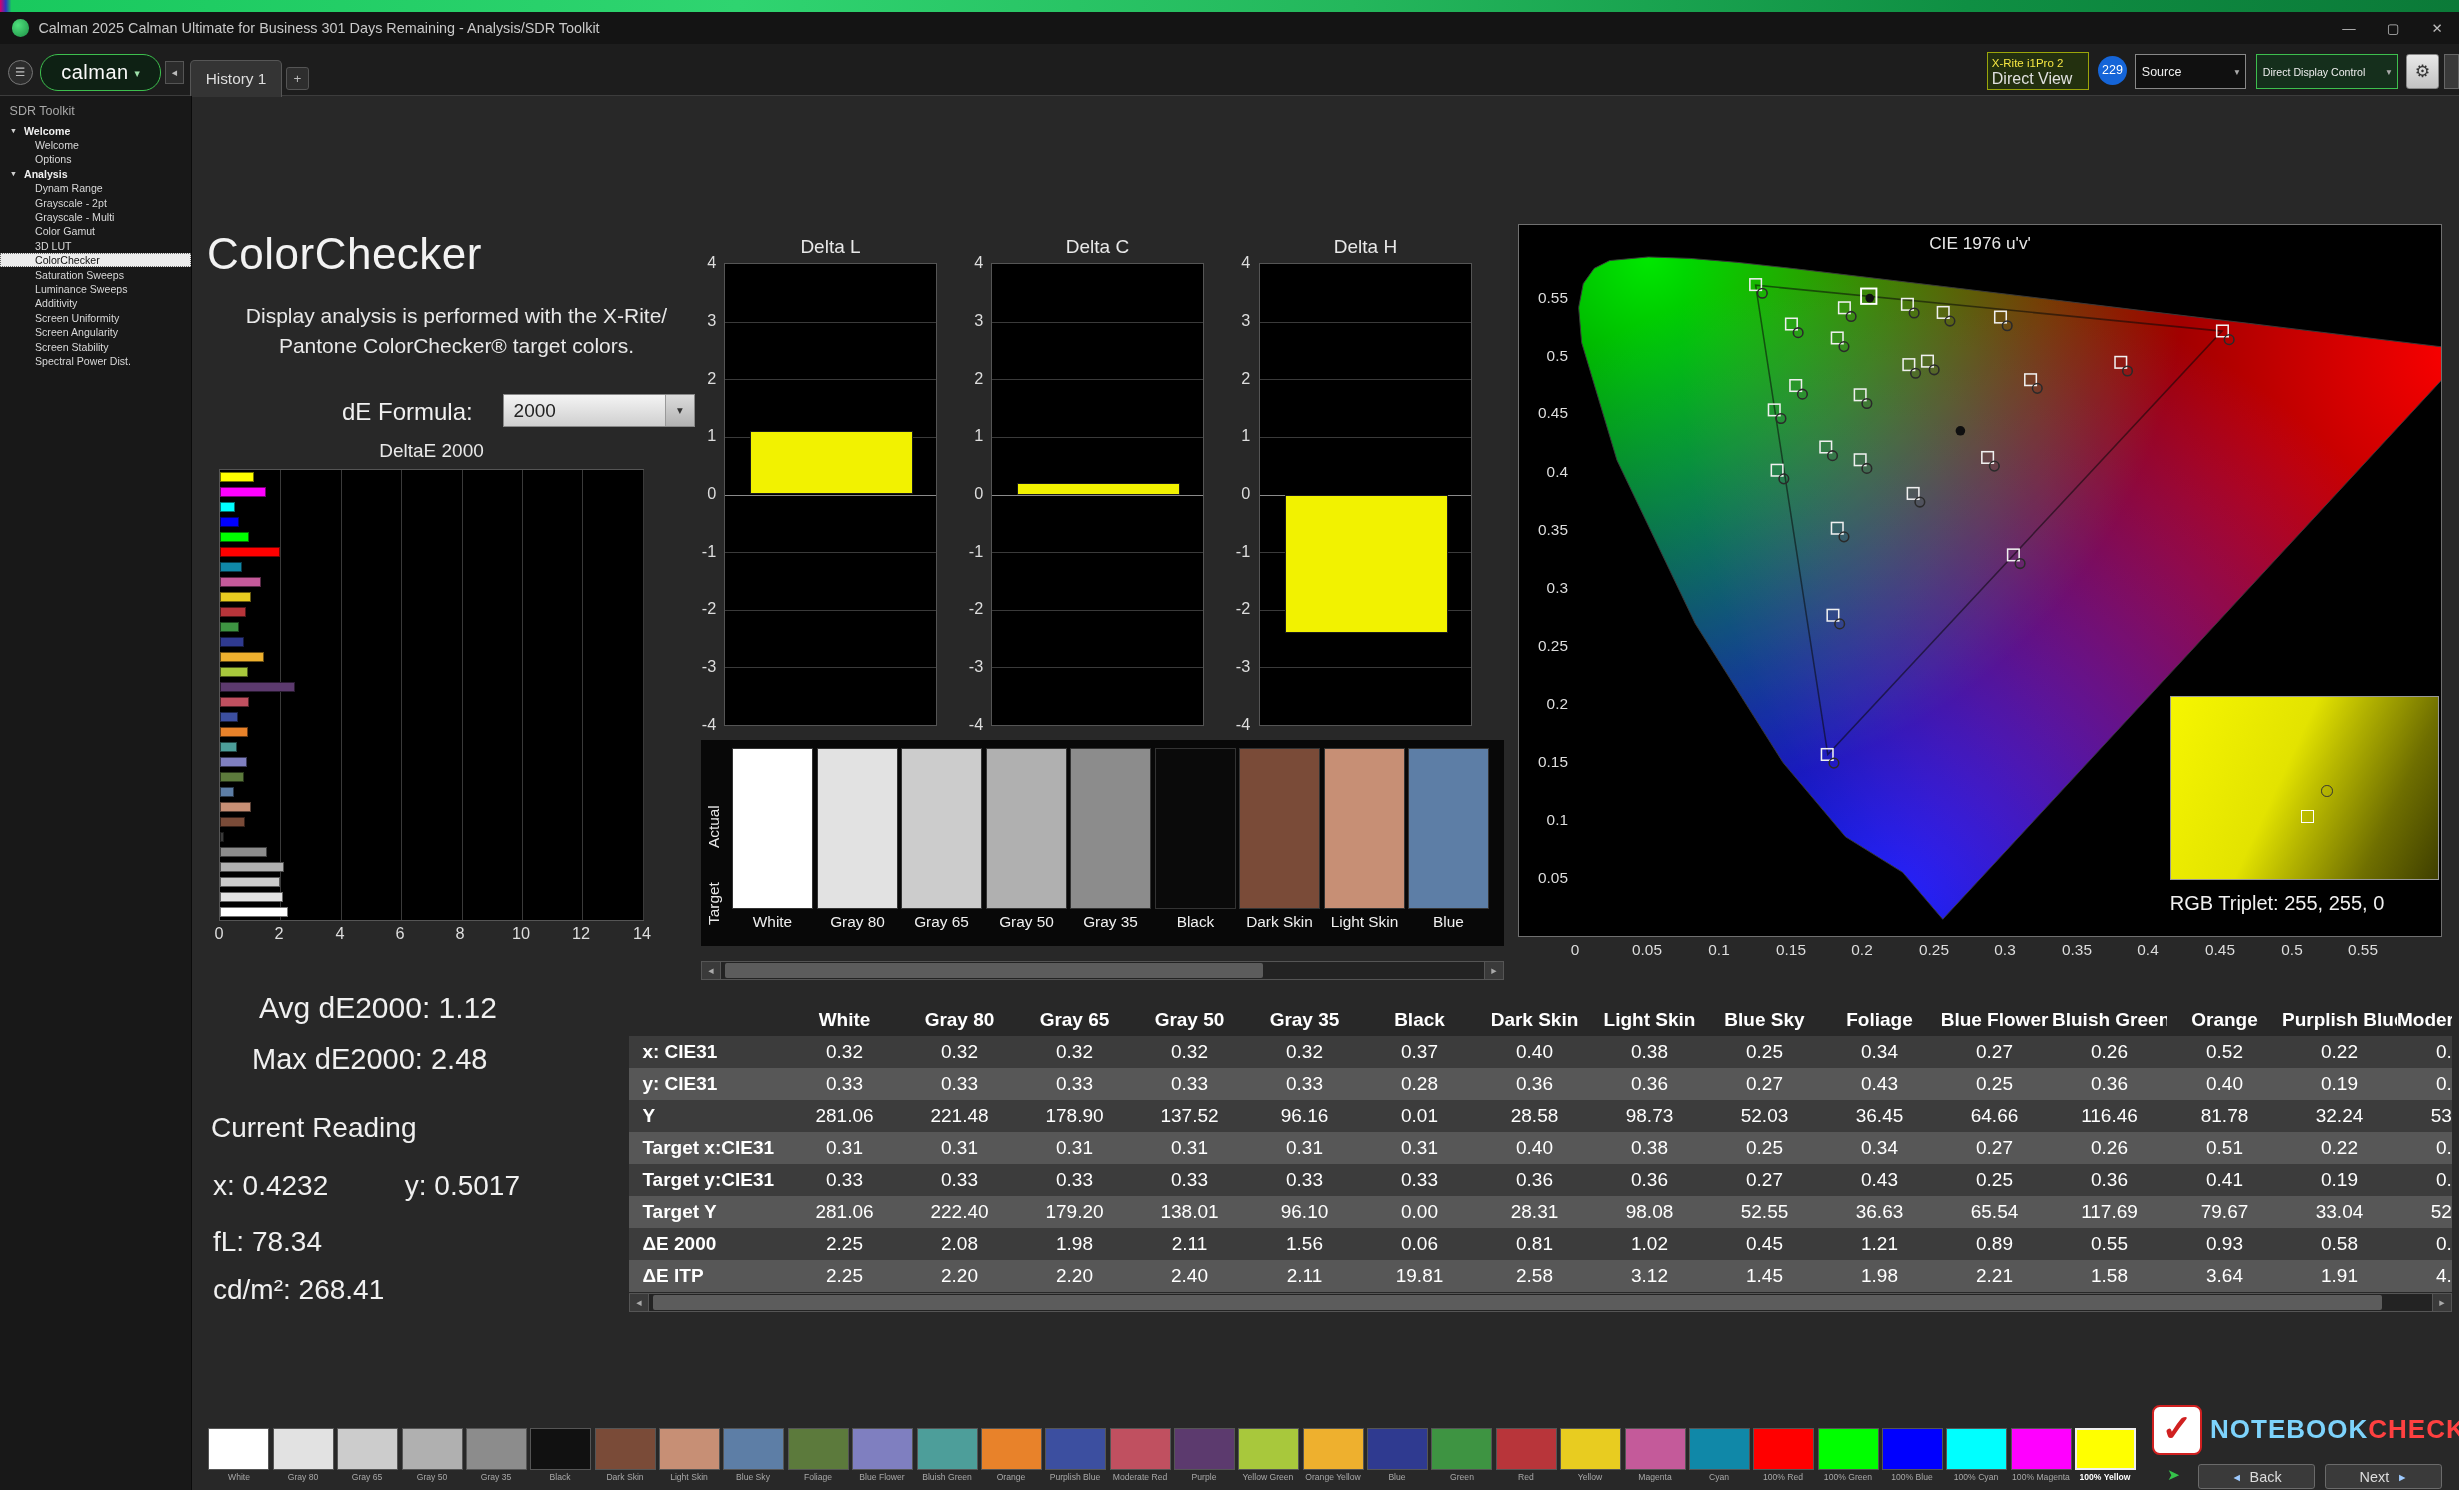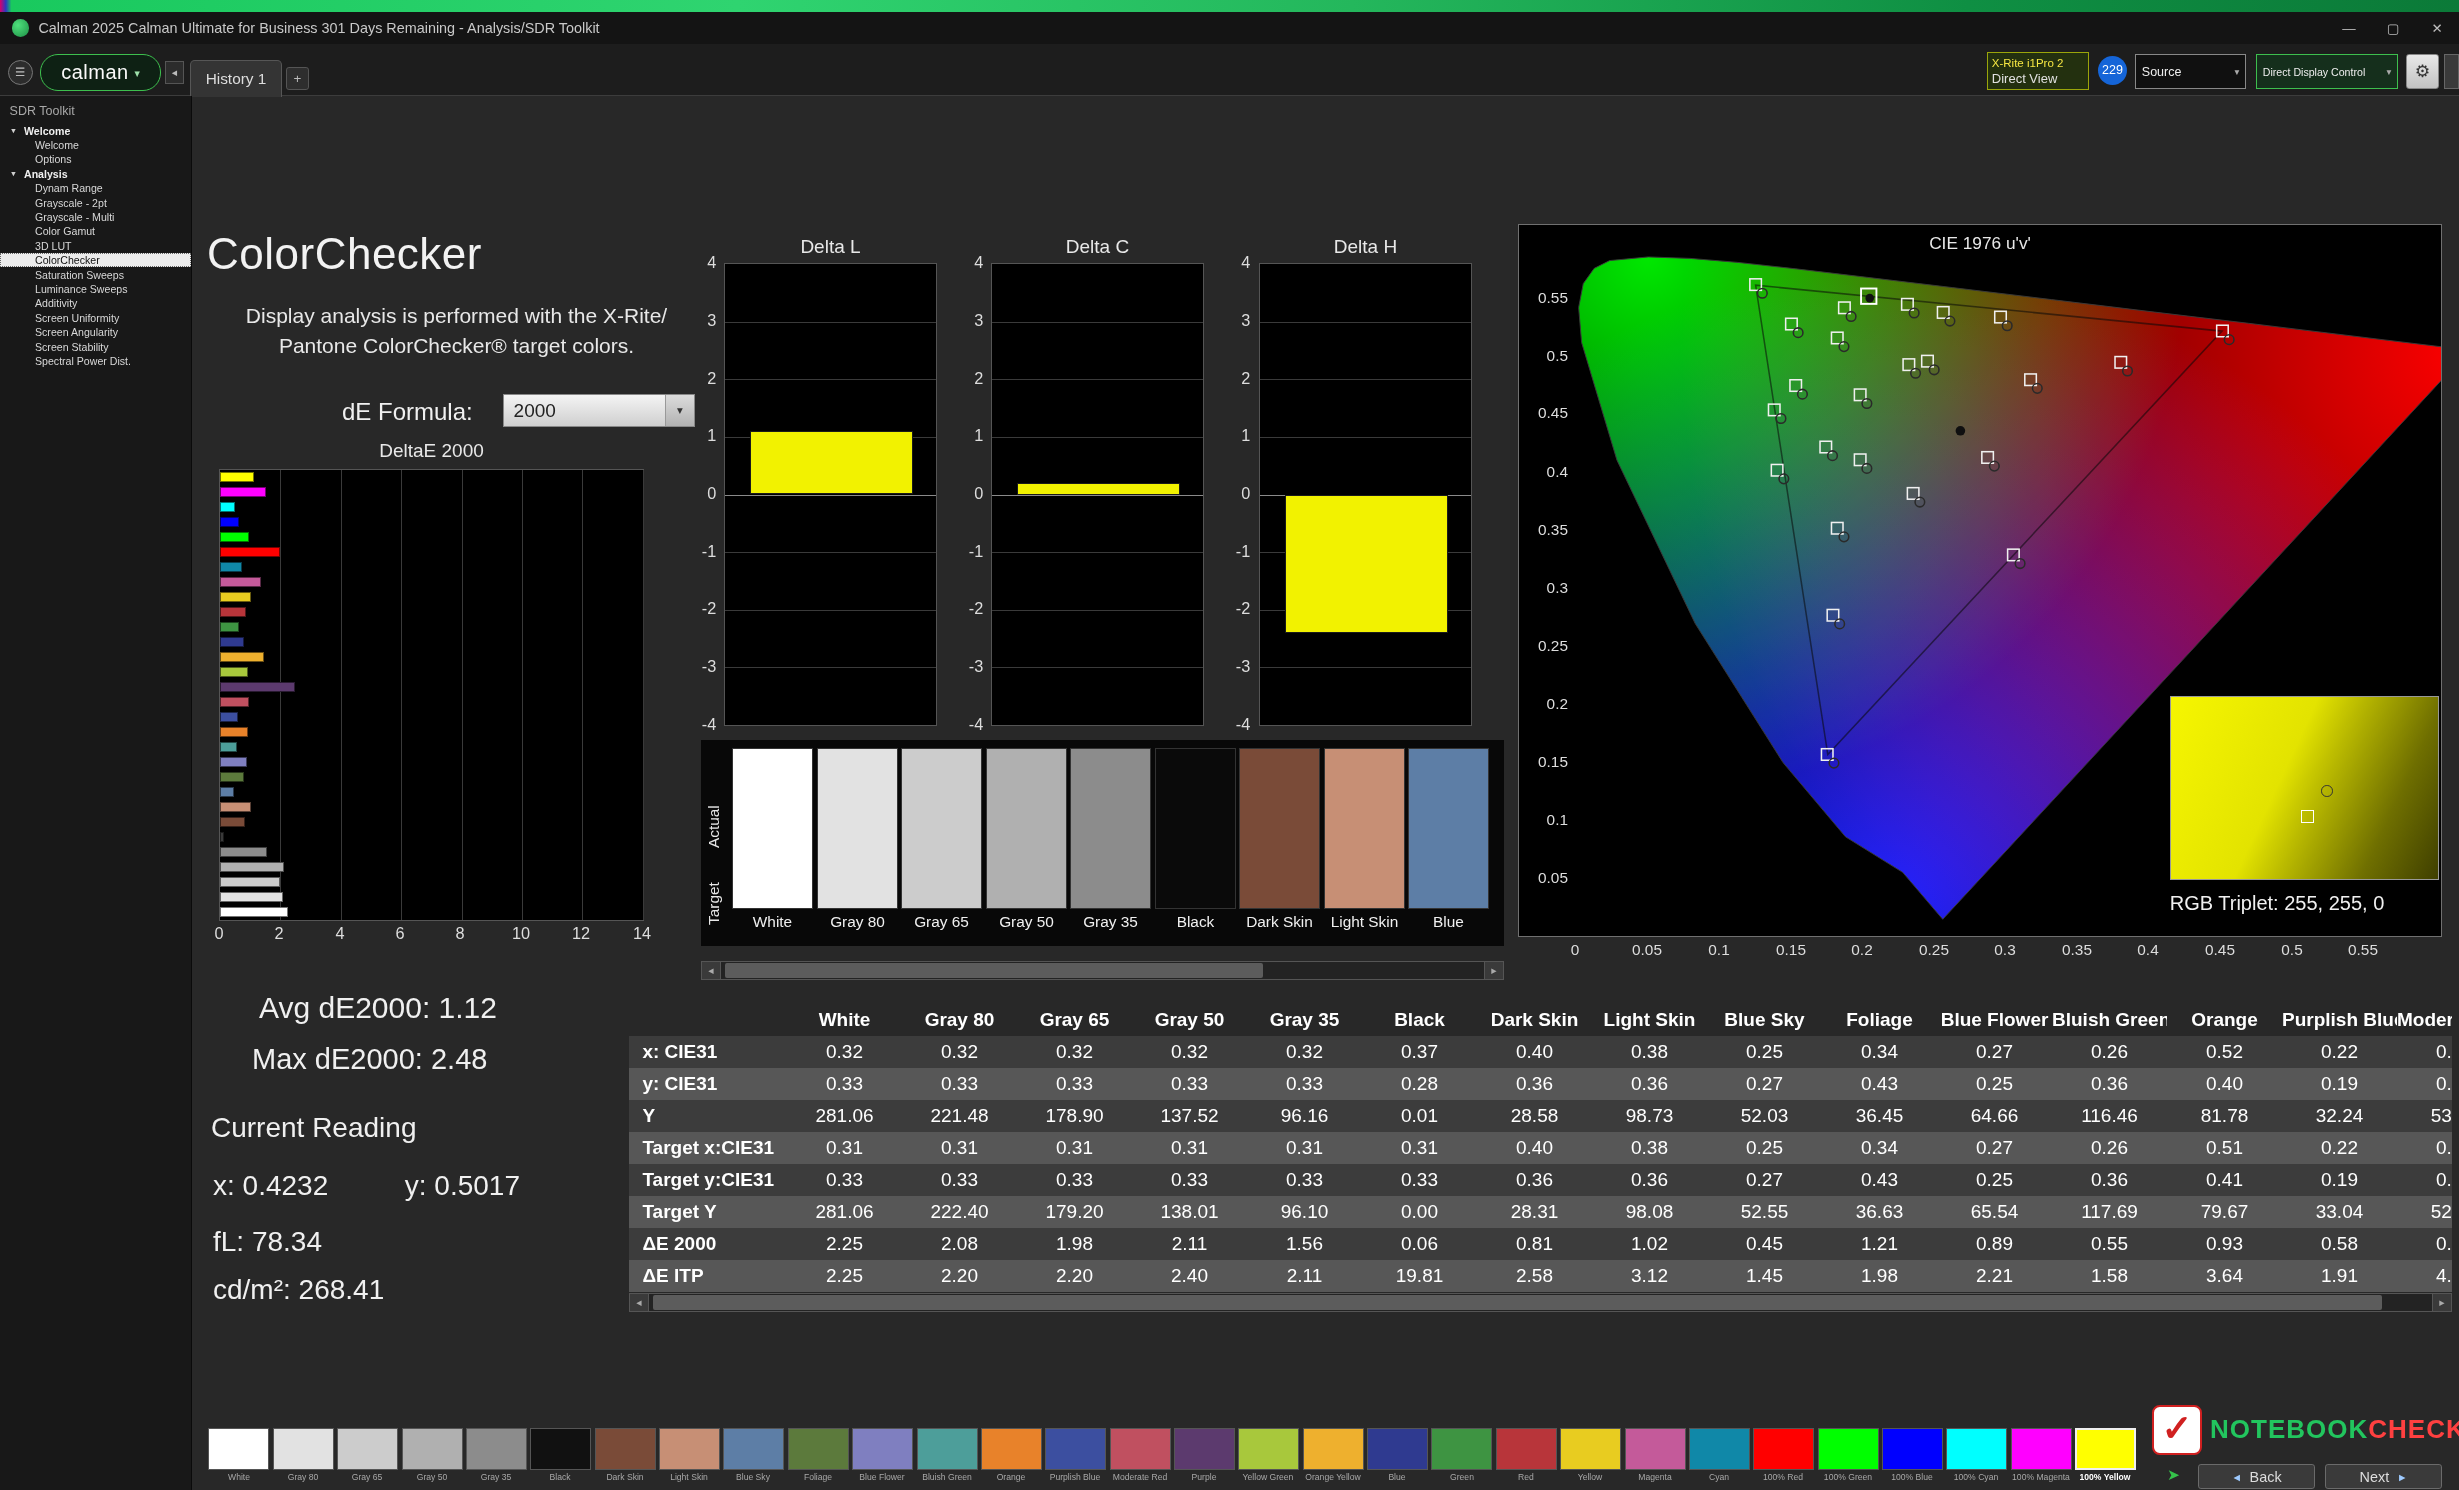--- a/index.html
+++ b/index.html
@@ -16,21 +16,21 @@
 .toolbar{left:0;top:44px;width:2459px;height:52px;background:#1d1d1d;border-bottom:1.9px solid #3c3c3c}
 .menu-circle{left:7.7px;top:60px;width:25px;height:25px;border-radius:50%;border:1px solid #777;background:#2c2c2c;color:#bbb;text-align:center;line-height:23px;font-size:11.5px}
 .logo-pill{left:40px;top:54px;width:121px;height:37px;border:1.9px solid #3dbf4e;border-radius:18px;background:#0e2114;display:flex;align-items:center;justify-content:center;gap:5.8px}
 .logo-text{font-size:20px;font-weight:normal;color:#fafafa;letter-spacing:0.5px}
 .logo-caret{font-size:10.6px;color:#9fe2ac}
 .collapse-btn{left:165px;top:61px;width:19px;height:23px;background:#2c2c2c;border:1px solid #555;color:#bbb;text-align:center;line-height:21px;font-size:10.6px}
 .tab{left:190px;top:60px;width:92px;height:37px;background:#343434;border:1px solid #565656;border-bottom:none;border-radius:4.8px 4.8px 0 0;color:#ddd;font-size:15.4px;text-align:center;line-height:35px}
 .tab-add{left:286px;top:67px;width:23px;height:23px;background:#2e2e2e;border:1px solid #555;color:#bbb;text-align:center;line-height:21px;font-size:13.4px;border-radius:2.9px}
 .meter-box{left:1987px;top:52px;width:102px;height:38px;background:#23300f;border:1px solid #9aa50a;padding:1.9px 3.8px;line-height:16.3px}
 .meter-l1{font-size:11.5px;color:#f5e642;white-space:nowrap}
-.meter-l2{font-size:13px;color:#e0e0e0;white-space:nowrap}
+.meter-l2{font-size:16px;color:#e0e0e0;white-space:nowrap}
 .badge{left:2098px;top:56px;width:29px;height:29px;border-radius:50%;background:#1565d8;color:#fff;font-size:12.5px;text-align:center;line-height:29px}
 .tb-select{height:35px;top:54px;background:#101010;border:1px solid #888;display:flex;align-items:center;padding:0 5.8px;gap:5.8px}
 .tb-select .lab{font-size:12.5px;color:#eee;white-space:nowrap;flex:1}
 .tb-select .caret{font-size:9.6px;color:#aaa}
 .src{left:2135px;width:111px}
 .ddc{left:2256px;width:142px;background:#152f1c;border-color:#3dbf4e}
 .ddc .lab{font-size:10.6px}
 .gear-btn{left:2406px;top:54px;width:33px;height:35px;background:linear-gradient(#e8e8e8,#c2c2c2);border:1px solid #888;border-radius:2.9px;color:#333;font-size:17.3px;text-align:center;line-height:33px}
 .part-btn{left:2444px;top:54px;width:15.4px;height:35px;background:#3a3a3a;border:1px solid #666}
 
@@ -90,21 +90,21 @@
 .trow.even{background:#575757}
 
 .bstrip{left:0;top:1428px;width:2459px;height:63px}
 .bswatch{position:absolute;top:0;width:61px;height:42px;border:1px solid #555}
 .bswatch.sel{border:2.9px solid #f0f0f0}
 .blabel{position:absolute;top:45px;width:64px;height:19px;overflow:hidden;font-size:8.6px;line-height:9.6px;color:#a8a8a8;text-align:center}
 .blabel.sel{color:#fff;font-weight:bold}
 
 .nbc-icon{left:2152px;top:1405px;width:50px;height:50px;background:#fff;border:2.9px solid #d02020;border-radius:7.7px;color:#d02020;font-size:37px;font-weight:bold;text-align:center;line-height:44px}
 .nbc-text{left:2210px;top:1414px;font-size:26px;font-weight:bold;letter-spacing:1px;white-space:nowrap}
-.nbc-text .w{color:#22c55e}.nbc-text .r{color:#ff4040}
+.nbc-text .w{color:#7dd3fc}.nbc-text .r{color:#ff4040}
 .adv-icon{left:2167px;top:1466px;font-size:15.4px;color:#35c24a}
 .nav-btn{top:1464px;width:117px;height:25px;background:#3a3a3a;border:1px solid #6a6a6a;border-radius:2.9px;color:#ddd;font-size:14.4px;display:flex;align-items:center;justify-content:center;gap:7.7px}
 .nav-btn .glyph{font-size:10.6px;color:#9ecbff}
 </style>
 </head>
 <body>
 
 <div class="abs stripe"></div>
 <div class="abs titlebar">
   <div class="app-icon"></div>

